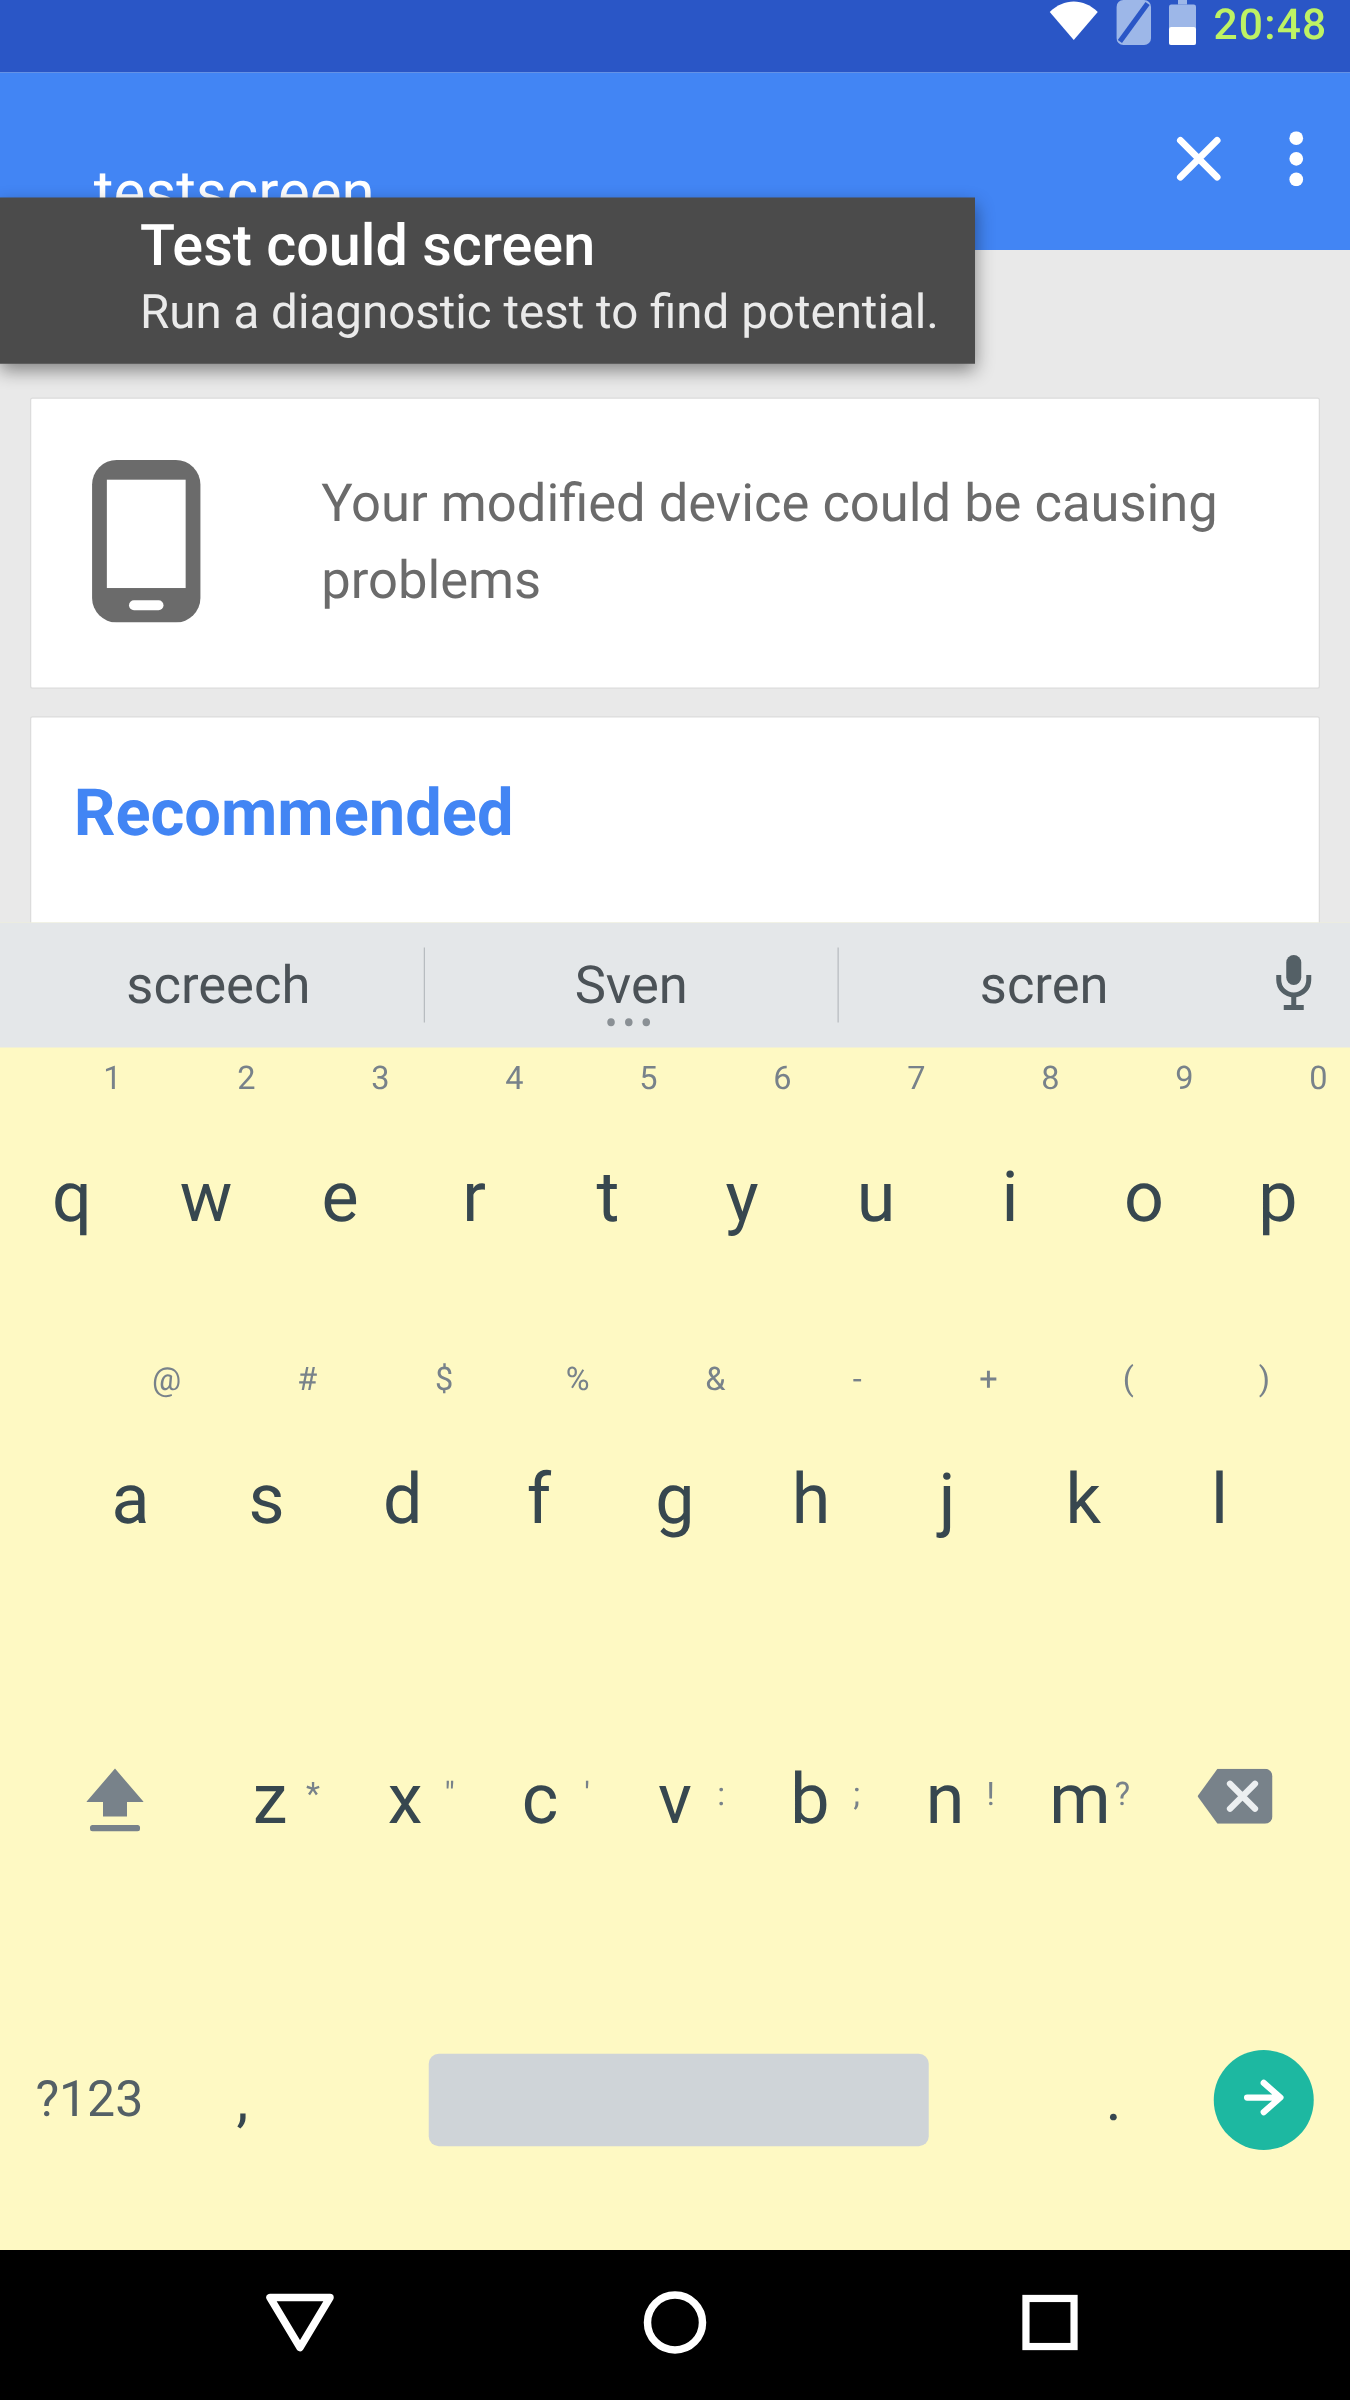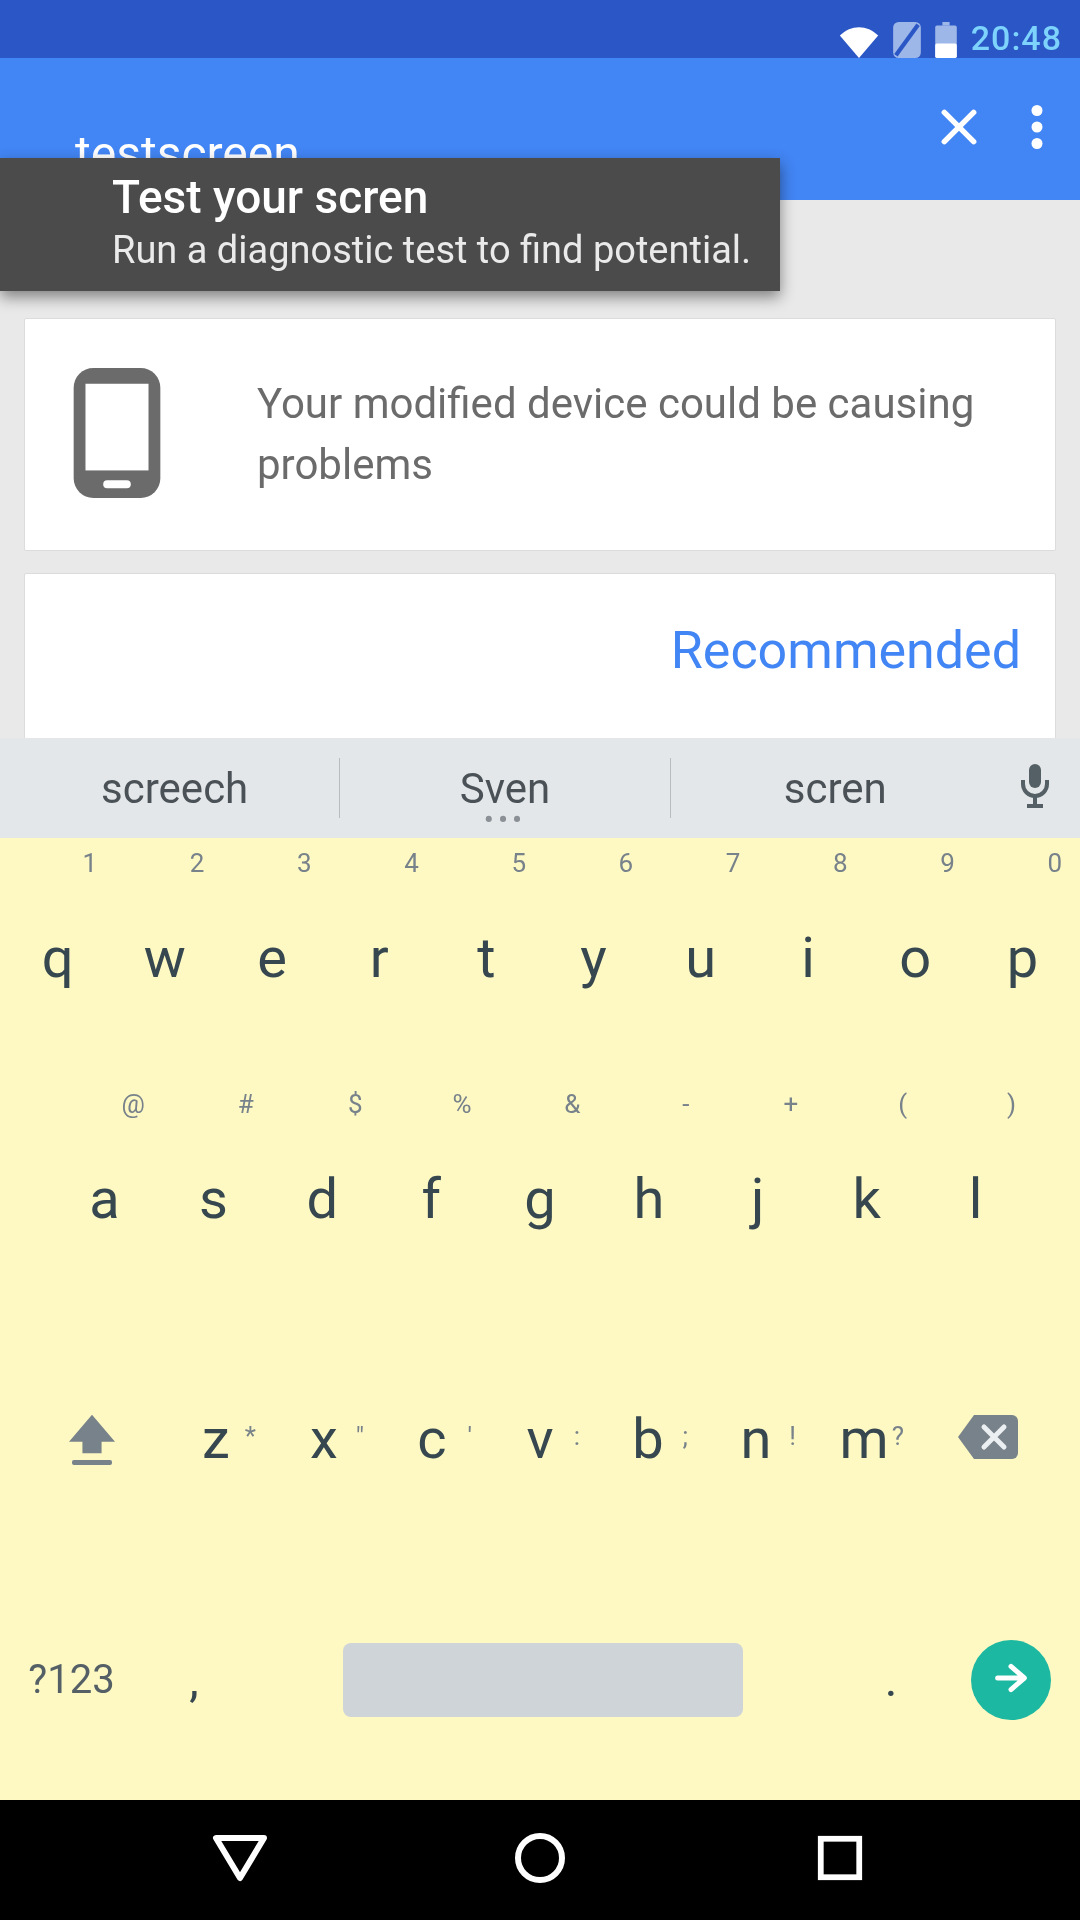--- a/index.html
+++ b/index.html
@@ -2,22 +2,22 @@
 <html><head>
 <meta charset="utf-8">
 <style>
   * { margin: 0; padding: 0; box-sizing: border-box; -webkit-font-smoothing: antialiased; }
   html, body { width: 1080px; height: 1920px; overflow: hidden; font-family: Roboto, "Helvetica Neue", Arial, sans-serif; background: #e9e9e9; }
 
   
   .status-bar {
     height: 58px;
     background: #2a56c6;
-    display: flex; align-items: flex-end; justify-content: flex-end;
-    padding: 0 18px; gap: 14px; color: #7dd3fc;
+    display: flex; align-items: flex-start; justify-content: flex-end;
+    padding: 0 18px; gap: 14px; color: #bef264;
   }
   .status-bar .clock { font-size: 34px; font-weight: 500; letter-spacing: 1px; }
   .status-bar svg { display:block; }
 
   
   .search-bar {
     height: 142px;
     background: #4285f4;
     display: flex; align-items: center;
     padding: 0 18px 0 75px;
@@ -63,21 +63,21 @@
     display: flex; align-items: center;
     padding: 0 48px; gap: 84px;
   }
   .device-icon-wrap { width: 100px; display:flex; align-items:center; justify-content:center; }
   .device-text { font-size: 42px; color: #6b6b6b; line-height: 1.45; margin-left: 12px; }
 
   .card.recommended {
     height: 168px;
     padding: 46px 34px 0 34px;
   }
-  .recommended-title { font-size: 52px; color: #4285f4; font-weight: 400; text-align: right; }
+  .recommended-title { font-size: 52px; color: #4285f4; font-weight: 700; }
 
   
   .keyboard {
     position: absolute; left:0; right:0;
     top: 738px; bottom: 120px;
     background: #fef9c3;
     display: flex; flex-direction: column;
   }
   .suggest-row {
     height: 100px;
@@ -163,21 +163,21 @@
       <svg width="12" height="44" viewBox="0 0 6 24">
           <circle cx="3" cy="3" r="3" fill="#fff"></circle>
           <circle cx="3" cy="12" r="3" fill="#fff"></circle>
           <circle cx="3" cy="21" r="3" fill="#fff"></circle>
         </svg>
     </span>
   </div>
 </div>
 
 <div class="dropdown">
-  <div class="title">Test your scren</div>
+  <div class="title">Test could screen</div>
   <div class="subtitle">Run a diagnostic test to find potential…</div>
 </div>
 
 <div class="content">
 
   <div class="card device">
     <div class="device-icon-wrap">
       <span>
         <svg width="88" height="130" viewBox="0 0 44 66">
             <rect x="0" y="0" width="44" height="66" rx="10" fill="#6b6b6b"></rect>

